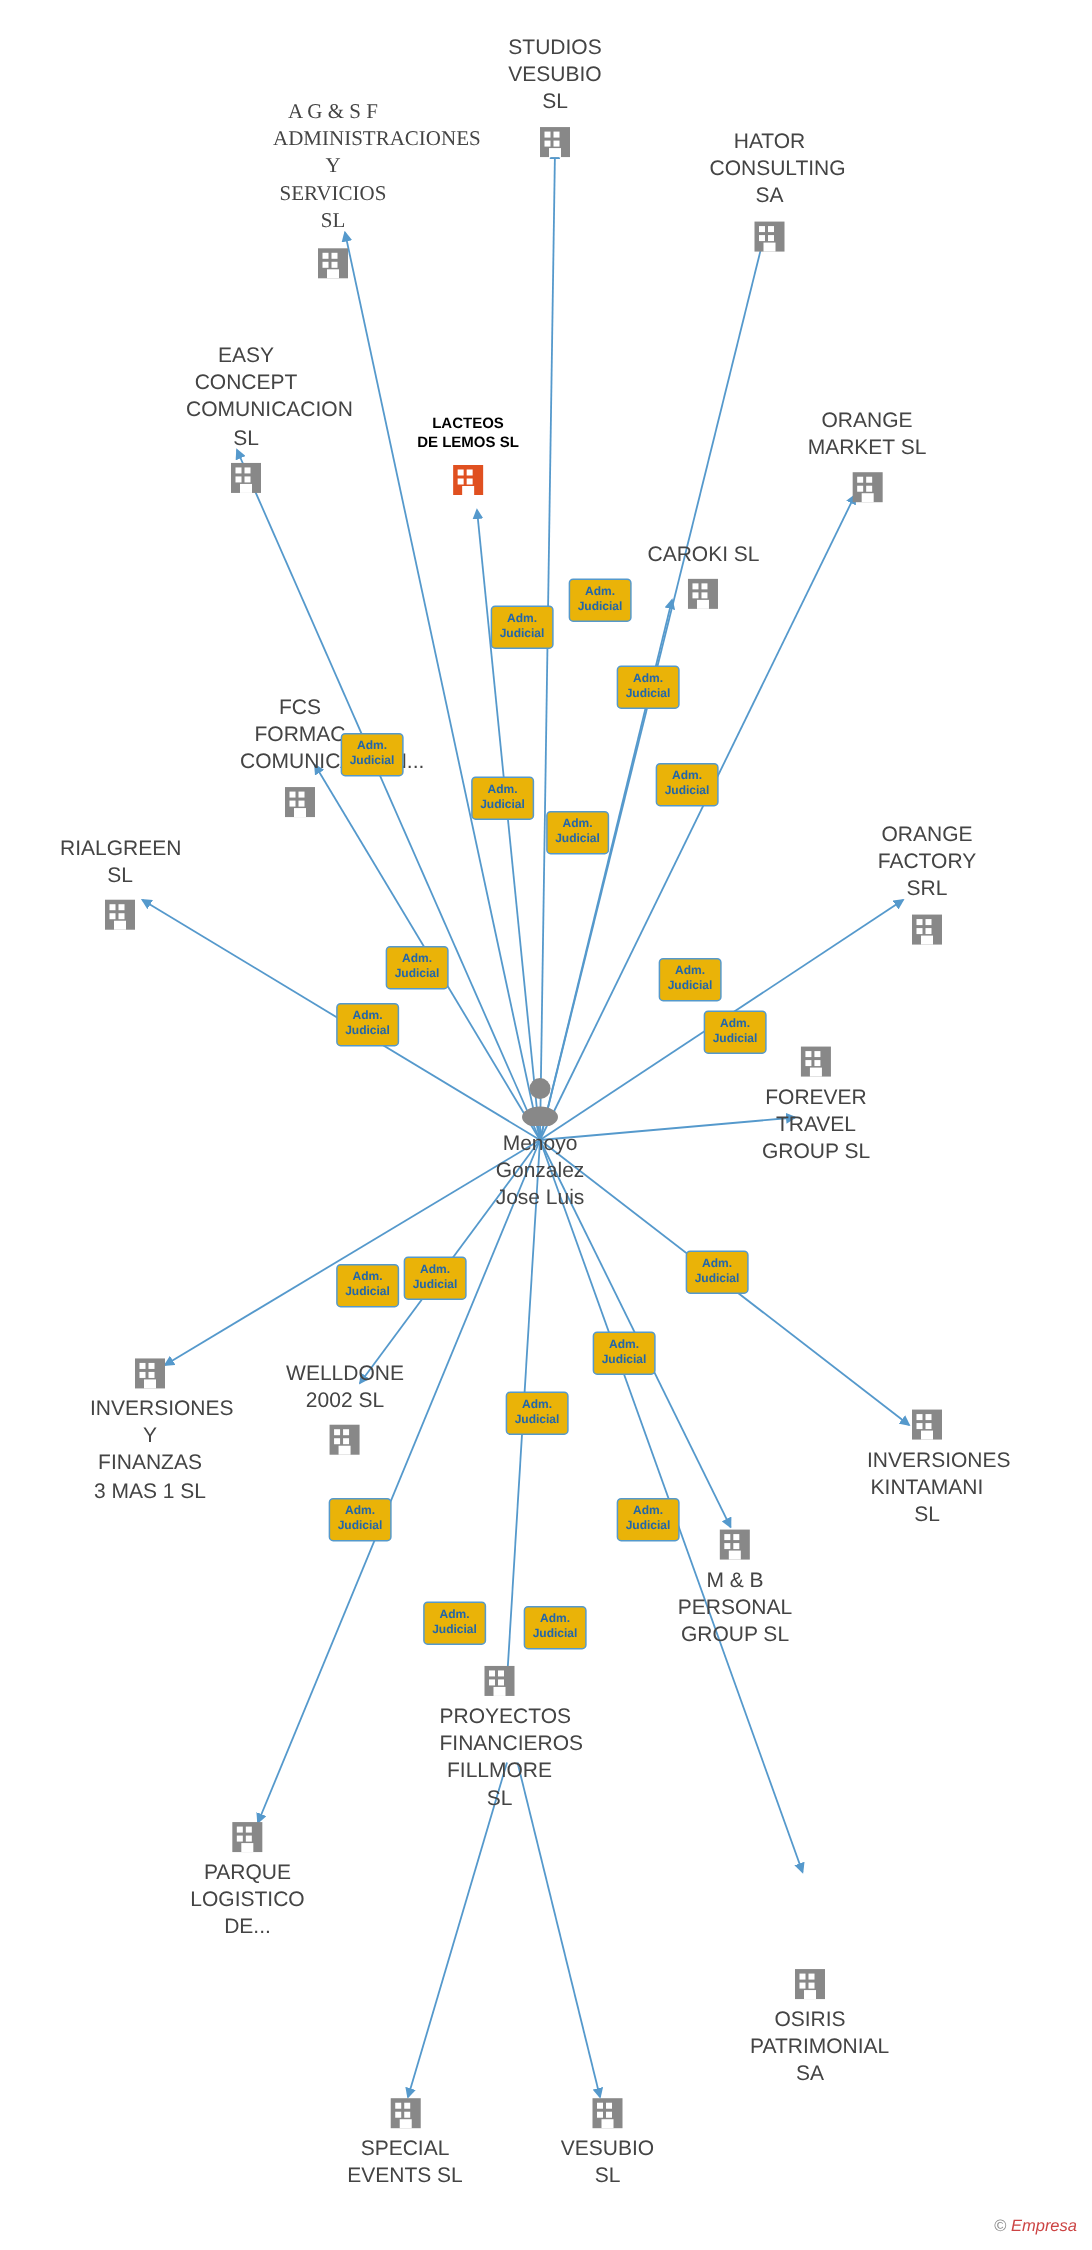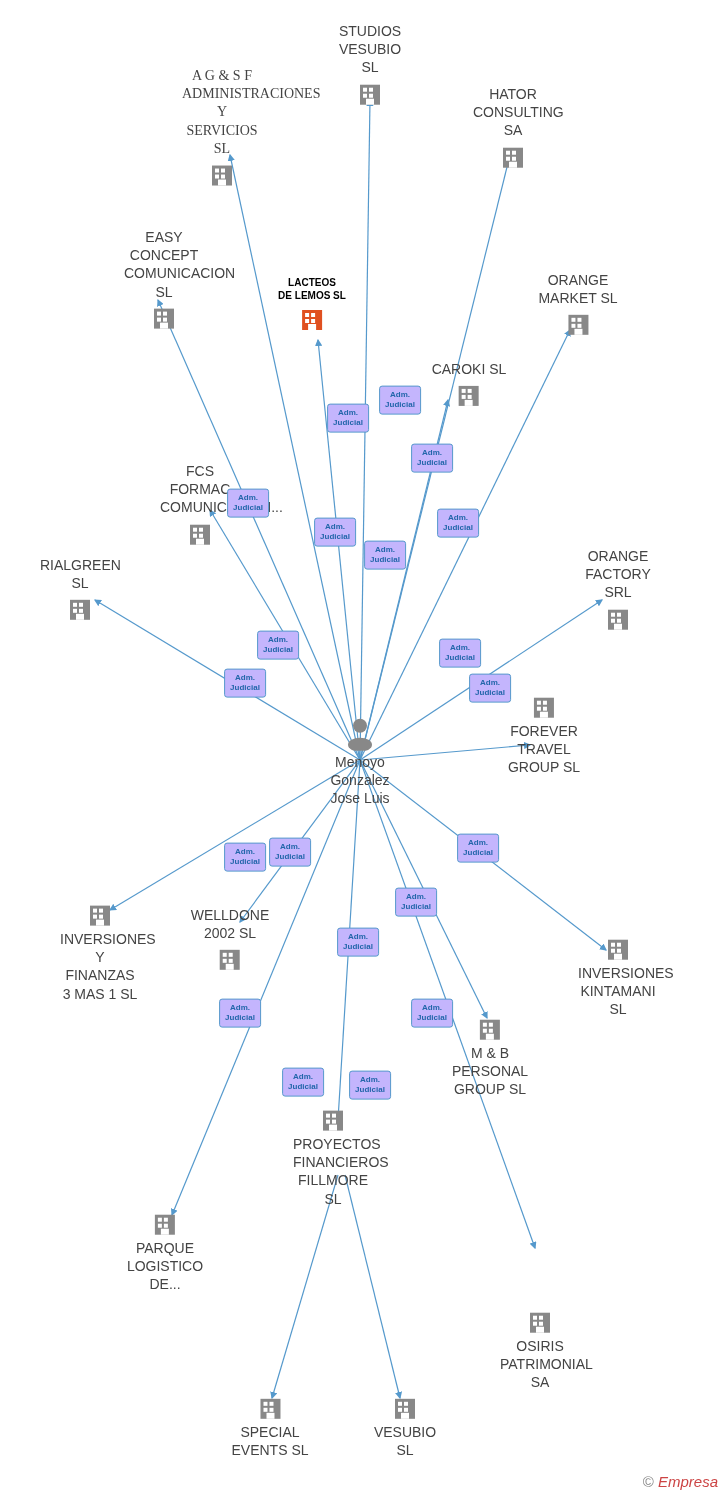--- a/index.html
+++ b/index.html
@@ -47,36 +47,36 @@
       width: 28px;
       height: 28px;
       margin: 2px;
     }
     .person-icon {
       width: 36px;
       height: 36px;
       margin: 2px;
     }
     .adm-badge {
-      background: #c4b5fd;
+      background: #eab308;
       border: 1.5px solid #5599cc;
       color: #2266aa;
       font-size: 8px;
       font-weight: bold;
       padding: 3px 5px;
       border-radius: 3px;
       text-align: center;
       line-height: 1.3;
       white-space: nowrap;
     }
     .copyright {
       position: absolute;
       bottom: 10px;
       right: 10px;
-      font-size: 15px;
+      font-size: 11px;
       color: #888;
     }
     .copyright span {
       color: #cc4444;
     }
   </style>
 </head>
 <body>
 
 <div id="diagram-container">

